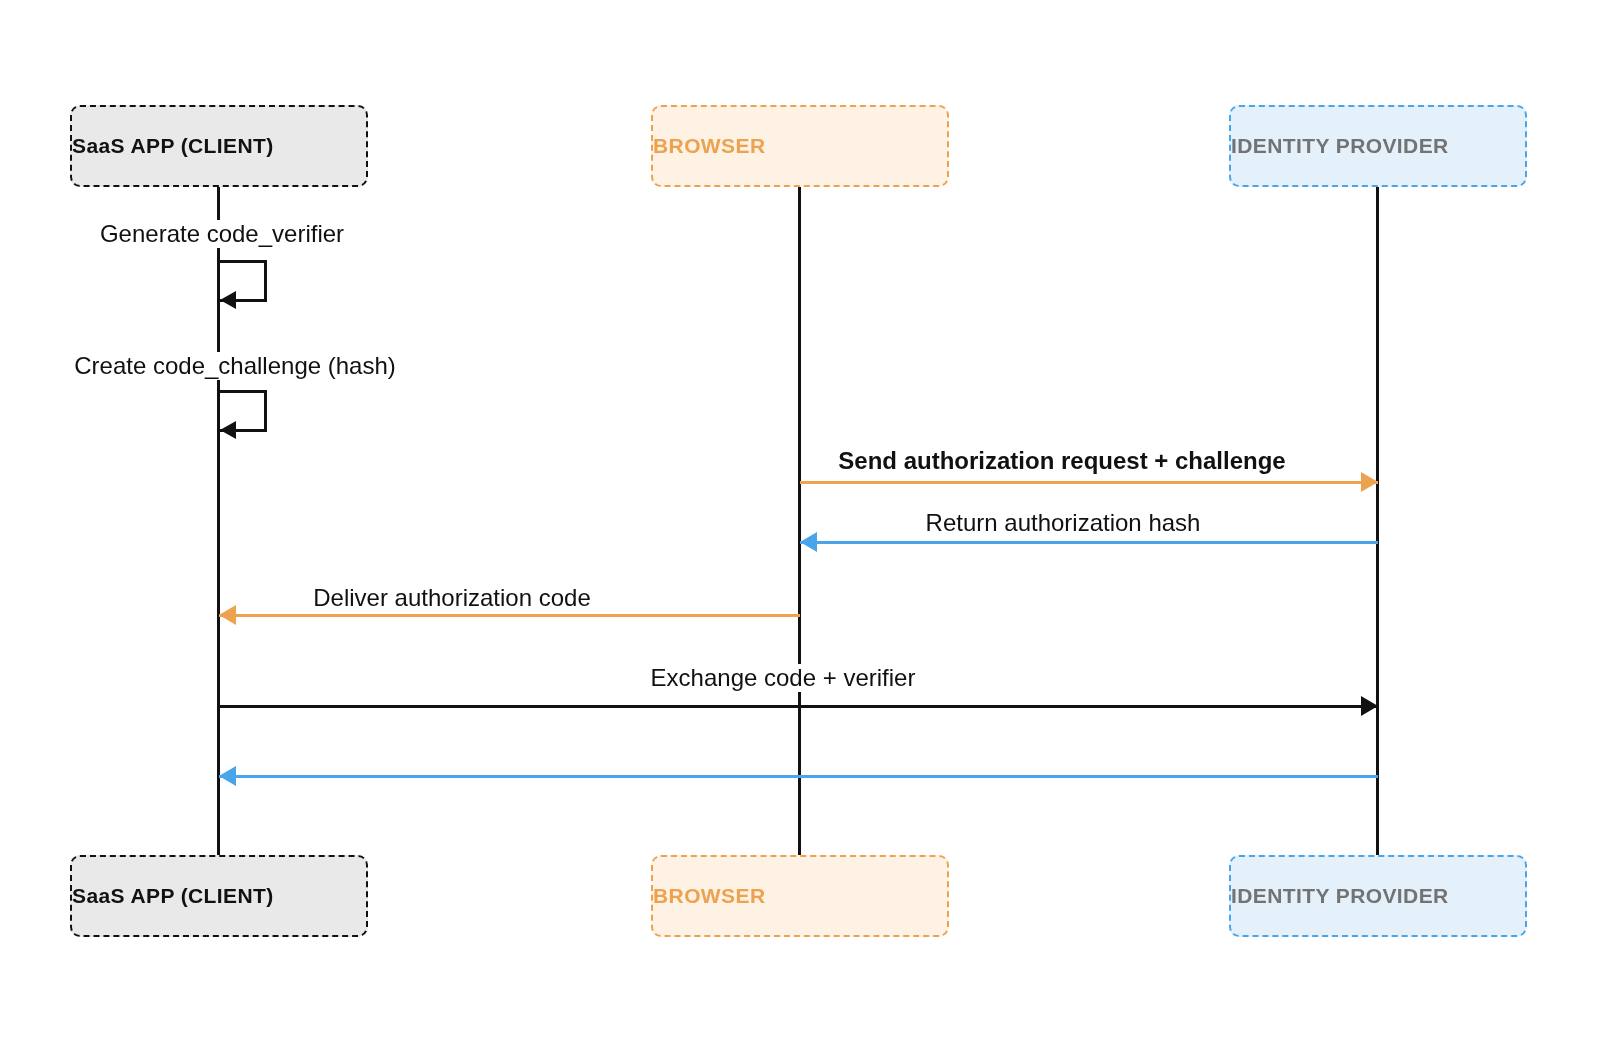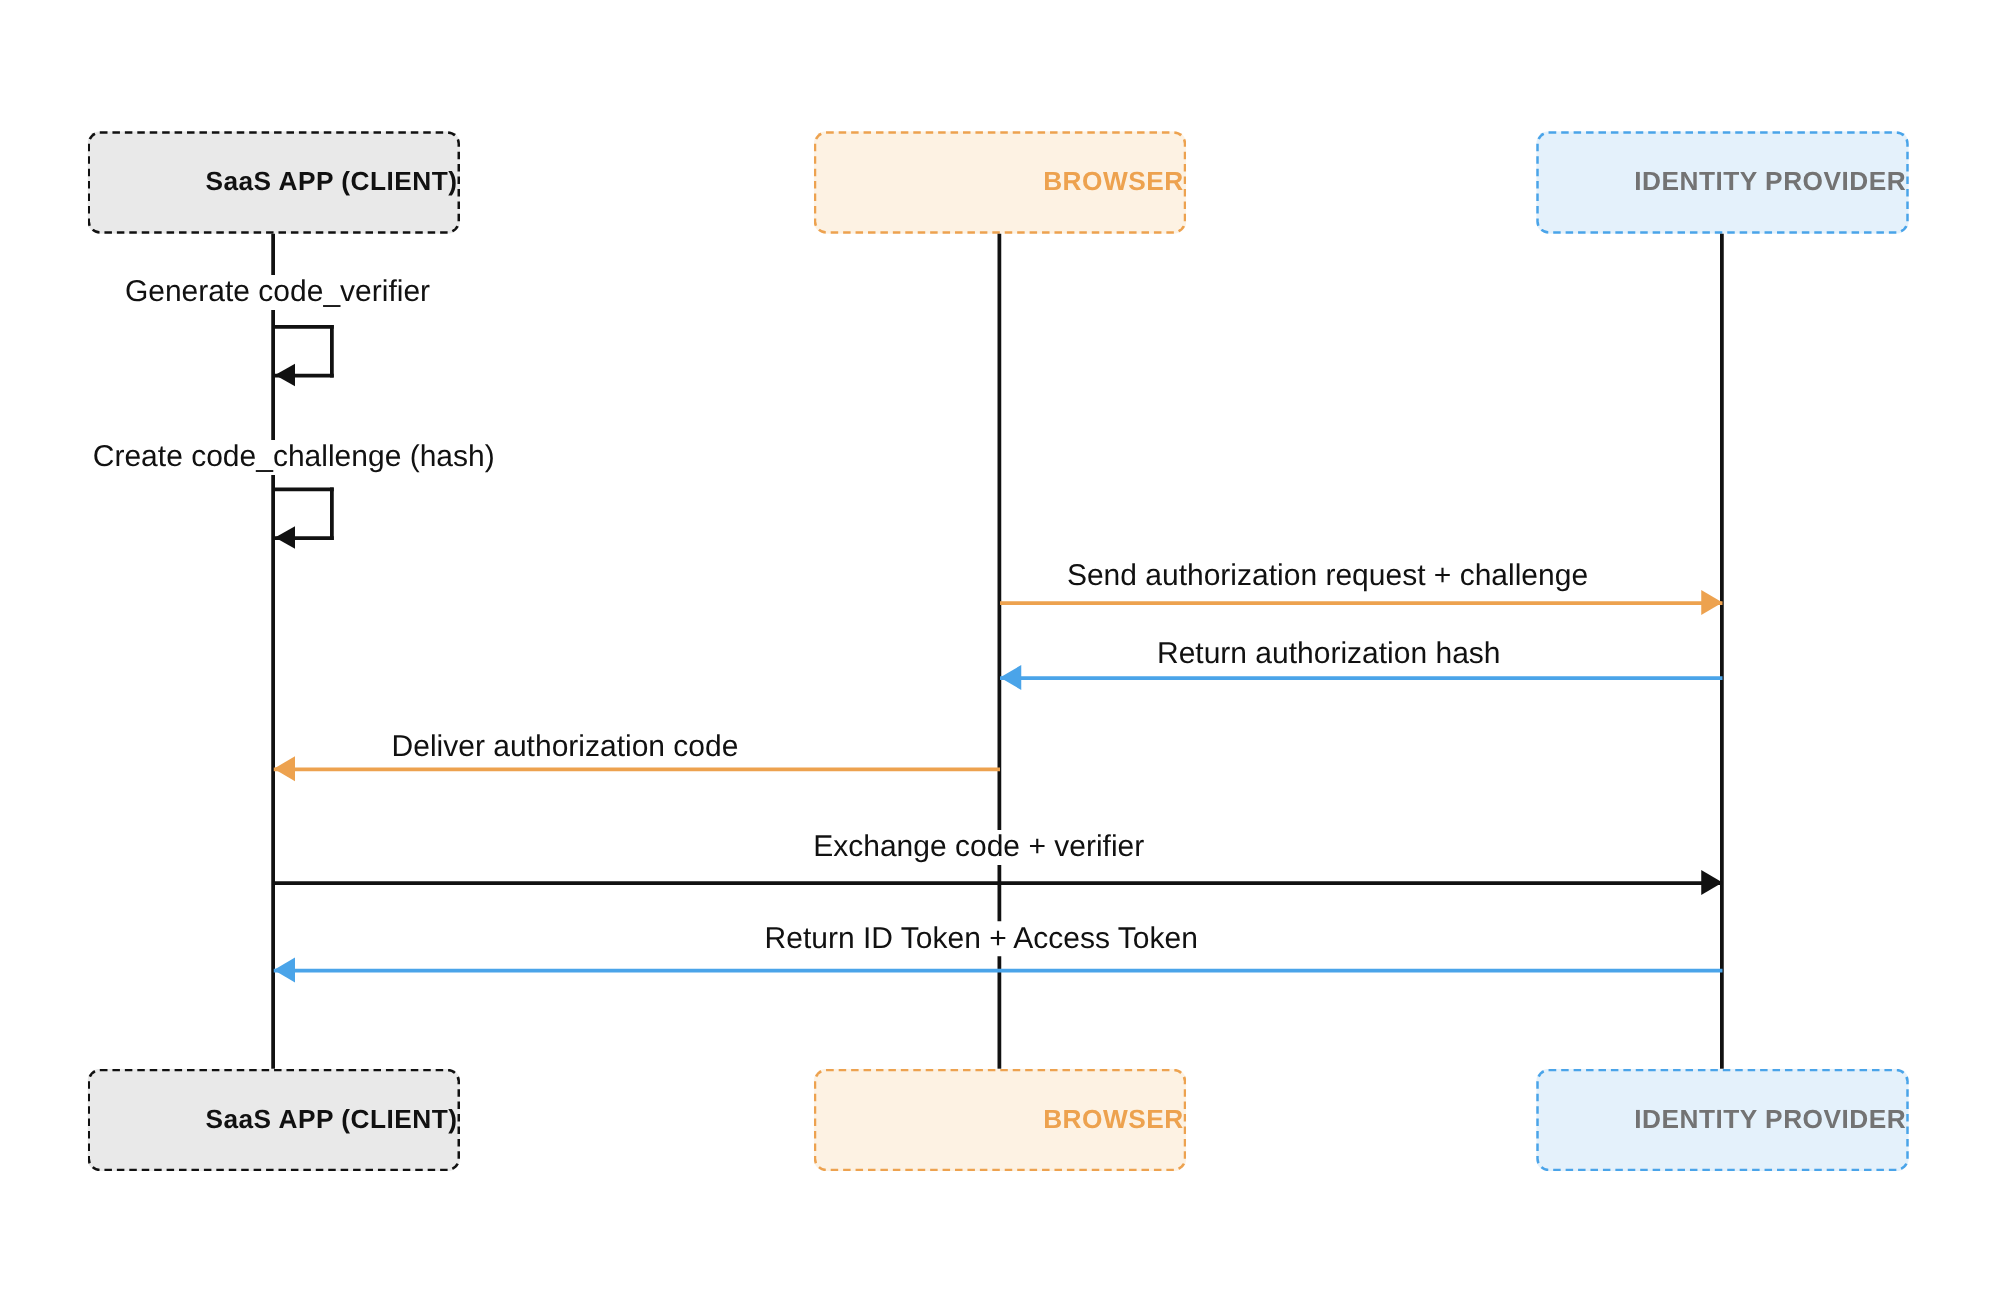--- a/index.html
+++ b/index.html
@@ -13,21 +13,21 @@
   }
 
   
   .actor-box {
     position: absolute;
     width: 298px;
     height: 82px;
     border-radius: 10px;
     display: flex;
     align-items: center;
-    justify-content: flex-end;
+    justify-content: flex-start;
     font-size: 21px;
     font-weight: 600;
     letter-spacing: 0.4px;
     box-sizing: border-box;
     white-space: nowrap;
   }
   .actor-gray   { background: #e9e9e9; border: 2.5px dashed #111111; color: #111111; }
   .actor-orange { background: #fdf2e3; border: 2.5px dashed #eda24f; color: #eda24f; }
   .actor-blue   { background: #e4f1fb; border: 2.5px dashed #4aa4e9; color: #737373; }
 
@@ -115,37 +115,36 @@
   <div class="msg-label" style="left:222px; top:234px;">Generate code_verifier</div>
   <div class="self-loop self-loop-1"></div>
   <div class="head head-loop" style="left:220px; top:291px;"></div>
 
   <div class="msg-label" style="left:235px; top:366px;">Create code_challenge (hash)</div>
   <div class="self-loop self-loop-2"></div>
   <div class="head head-loop" style="left:220px; top:421px;"></div>
 
   <div class="arrow-line c-orange" style="left:800px; top:481px; width:578px;"></div>
   <div class="head head-right h-orange" style="left:1361px; top:472px;"></div>
-  <div class="msg-label" style="left:1062px; top:461px;">Send authorization request + challenge</div>
+  <div class="msg-label" style="left:1062px; top:461px;font-weight:bold;">Send authorization request + challenge</div>
 
   <div class="arrow-line c-blue" style="left:800px; top:541px; width:578px;"></div>
   <div class="head head-left h-blue" style="left:800px; top:532px;"></div>
   <div class="msg-label" style="left:1063px; top:523px;">Return authorization hash</div>
 
   <div class="arrow-line c-orange" style="left:219px; top:614px; width:581px;"></div>
   <div class="head head-left h-orange" style="left:219px; top:605px;"></div>
   <div class="msg-label" style="left:452px; top:598px;">Deliver authorization code</div>
 
   <div class="arrow-line c-black" style="left:219px; top:705px; width:1159px;"></div>
   <div class="head head-right h-black" style="left:1361px; top:696px;"></div>
   <div class="msg-label" style="left:783px; top:678px;">Exchange code + verifier</div>
 
   <div class="arrow-line c-blue" style="left:219px; top:775px; width:1159px;"></div>
   <div class="head head-left h-blue" style="left:219px; top:766px;"></div>
-  <div class="msg-label" style="left:785px; top:751px;">Return ID Token + Access Token</div>
 
   <div class="actor-box actor-gray row-bottom col-saas">
     <span>SaaS APP (CLIENT)</span>
   </div>
   <div class="actor-box actor-orange row-bottom col-browser">
     <span>BROWSER</span>
   </div>
   <div class="actor-box actor-blue row-bottom col-idp">
     <span>IDENTITY PROVIDER</span>
   </div>

